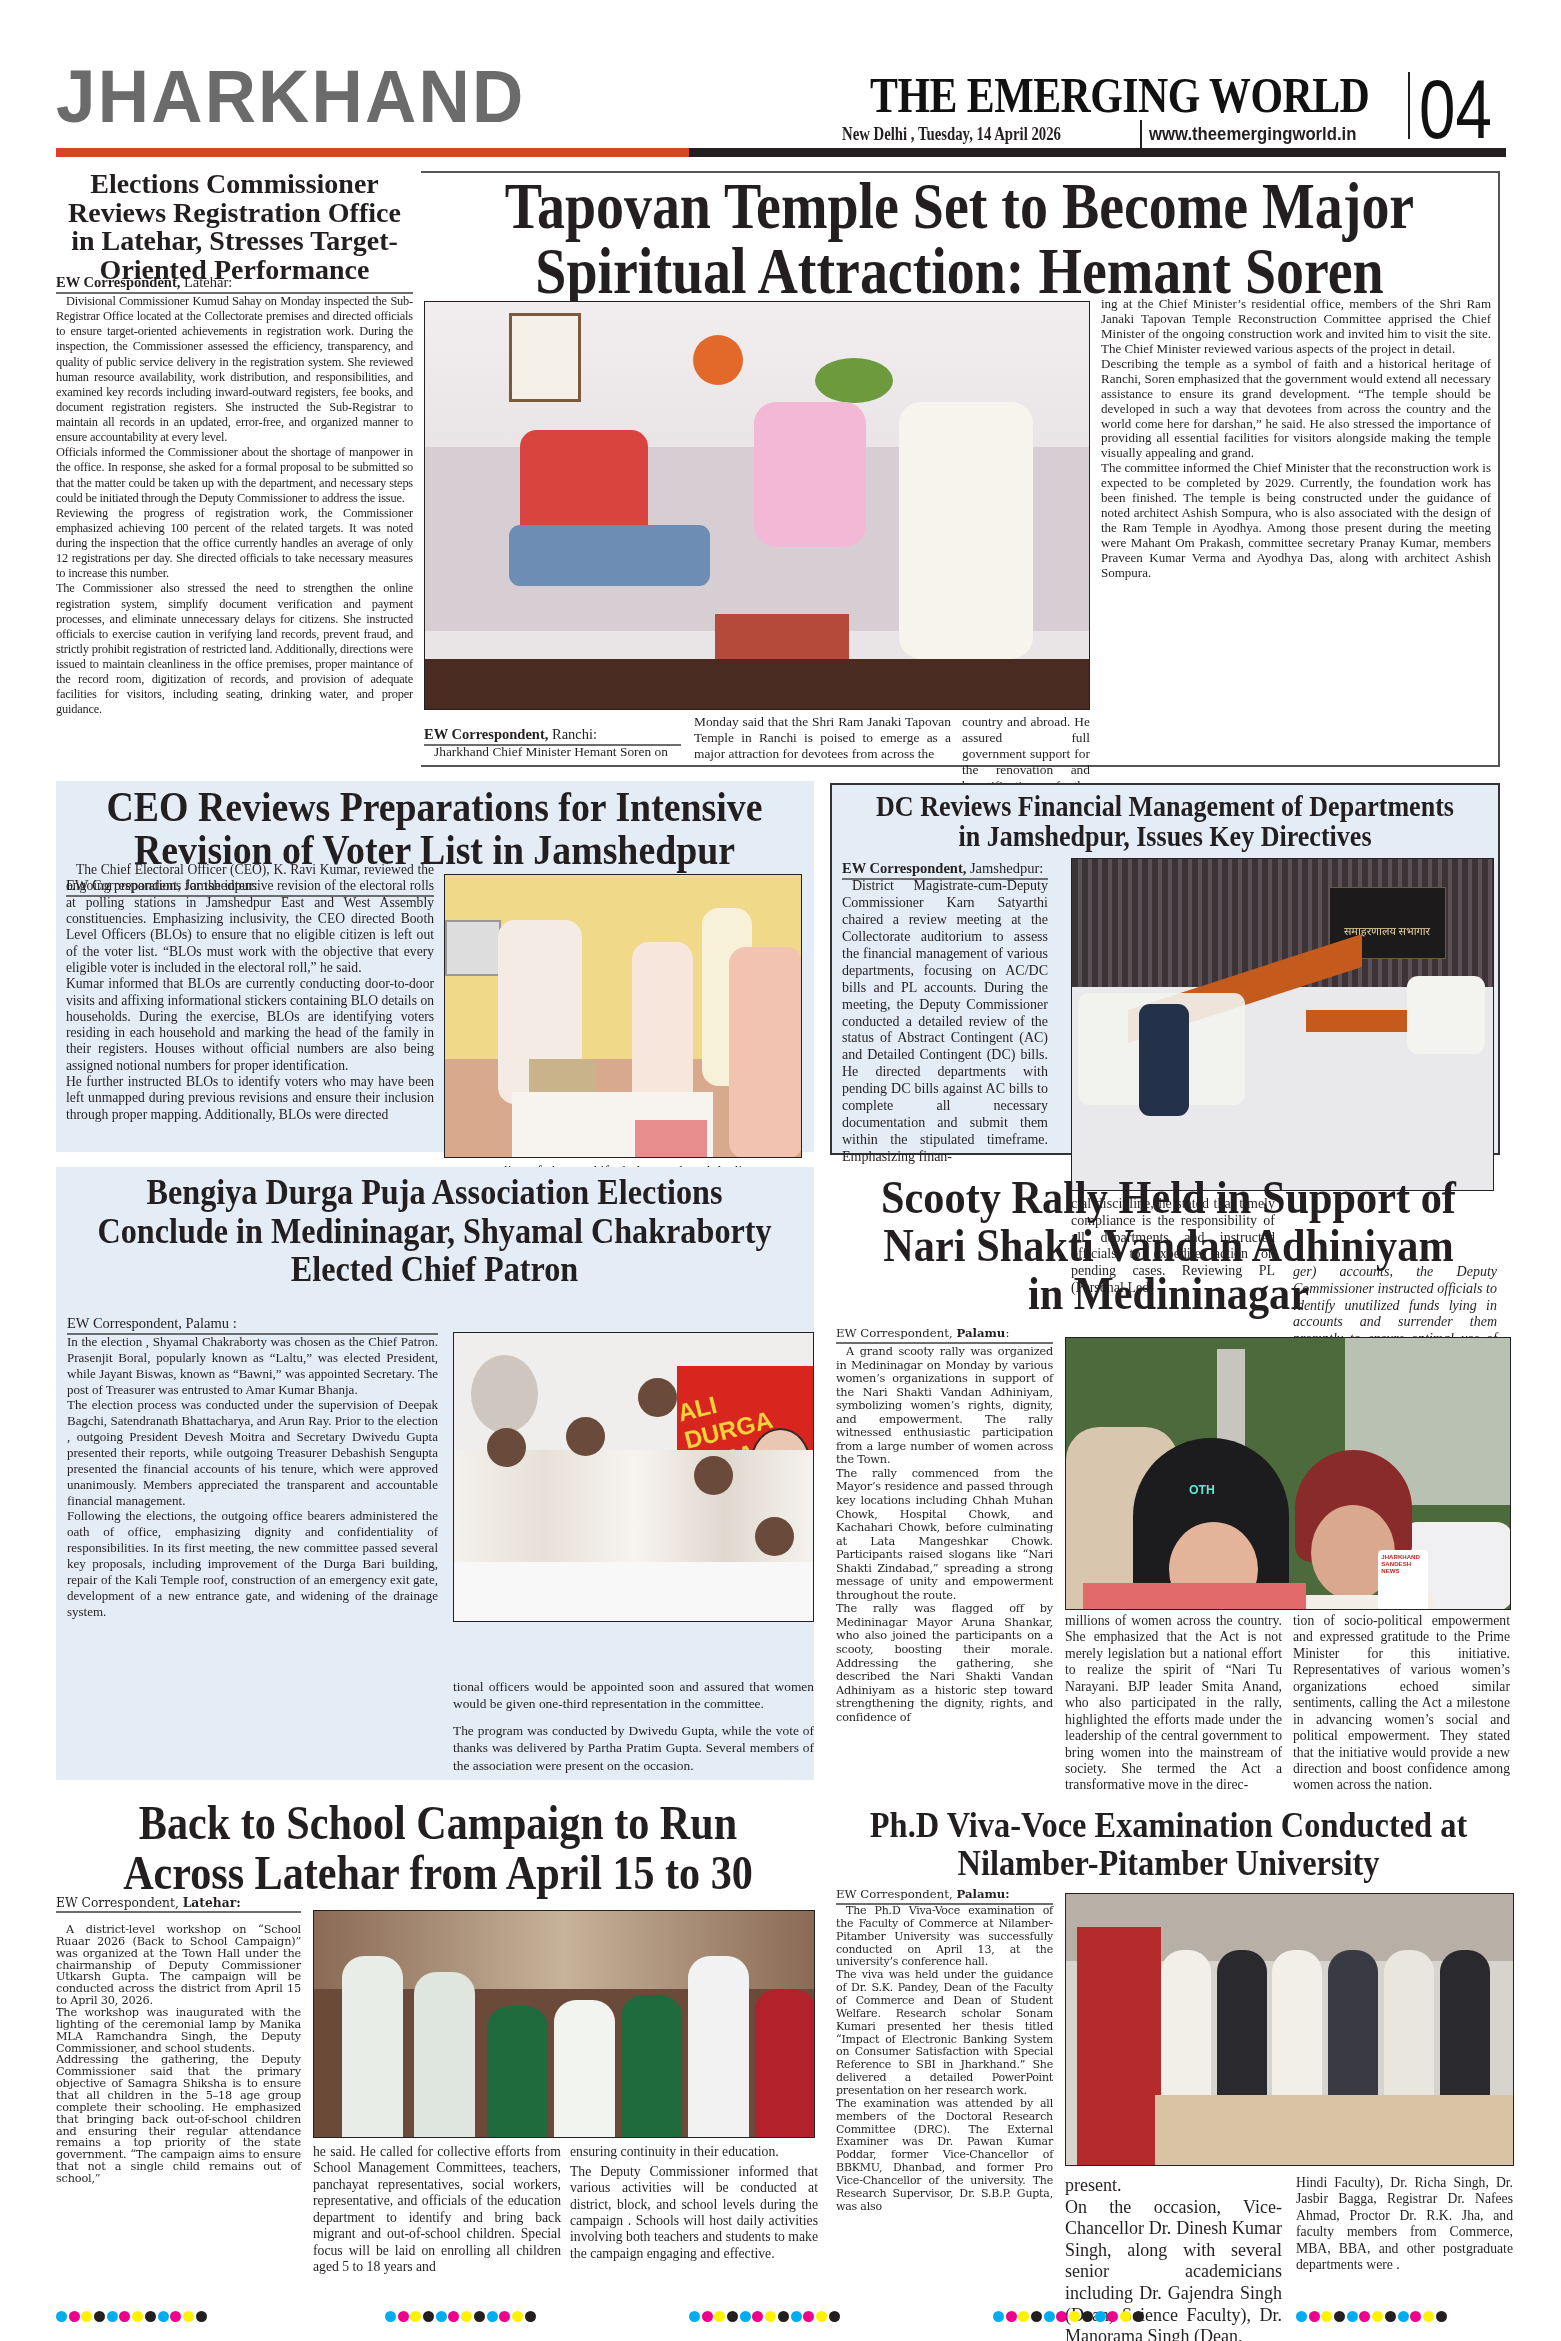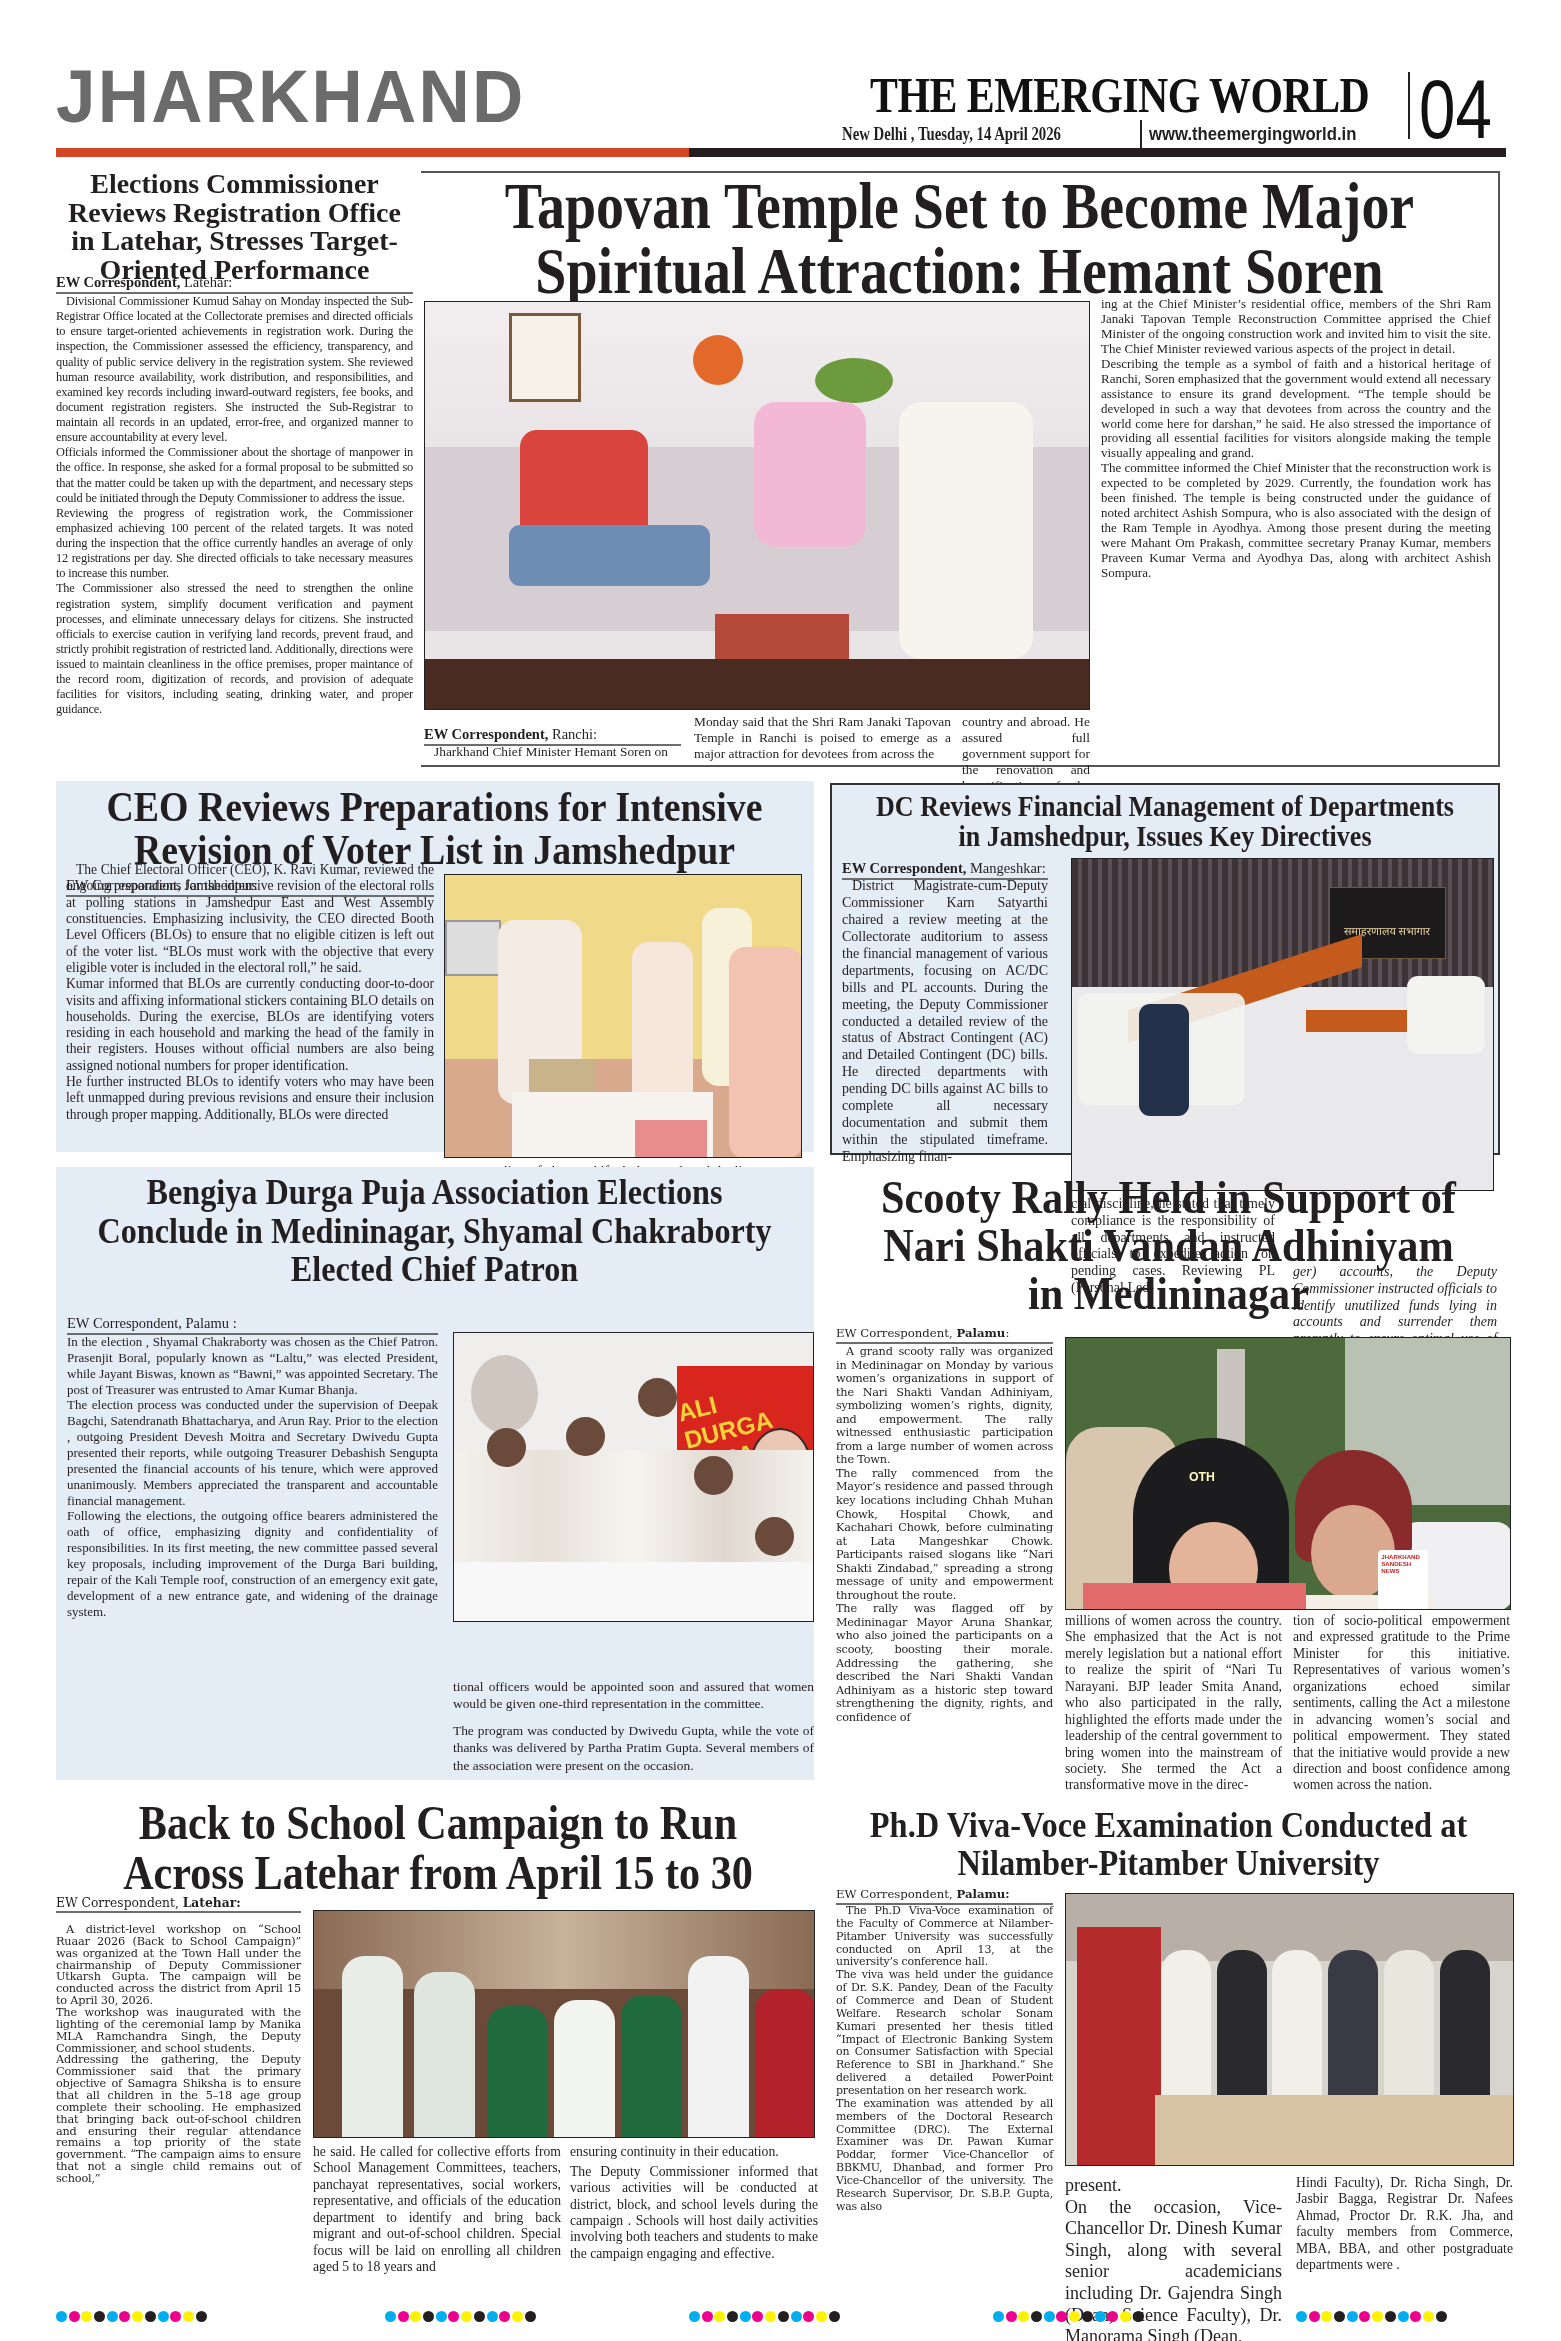--- a/index.html
+++ b/index.html
@@ -168,21 +168,21 @@
   <div class="fill" style="left:257px;top:33px;width:50px;height:178px;border-radius:16.7px;background:#f6f1d8;"></div>
   <div class="fill" style="left:284px;top:72px;width:74px;height:212px;border-radius:16.7px;background:#f2c3b0;"></div>
   <div class="fill" style="left:67px;top:217px;width:201px;height:67px;background:#f7f3ee;"></div>
   <div class="fill" style="left:190px;top:245px;width:72px;height:39px;background:#e88d8d;"></div>
 </div>
 <div class="abs body-text a3-c2">to prepare lists of absent, shifted, deceased, and duplicate voters as per guidelines, and get these lists authenticated by BLO Level Agents (BLA-2) of recognized political parties.</div>
 
 <div class="abs panel-blue boxed a4-box"></div>
 <div class="abs headline a4-head">DC Reviews Financial Management of Departments in Jamshedpur, Issues Key Directives</div>
 <div class="abs byline a4-by">
-  <b>EW Correspondent,</b><span> Mangeshkar:</span>
+  <b>EW Correspondent,</b><span> Jamshedpur:</span>
 </div>
 <div class="abs body-text a4-c1 indent">District Magistrate-cum-Deputy Commissioner Karn Satyarthi chaired a review meeting at the Collectorate auditorium to assess the financial management of various departments, focusing on AC/DC bills and PL accounts. During the meeting, the Deputy Commissioner conducted a detailed review of the status of Abstract Contingent (AC) and Detailed Contingent (DC) bills. He directed departments with pending DC bills against AC bills to complete all necessary documentation and submit them within the stipulated timeframe. Emphasizing finan-</div>
 <div class="photo a4-photo" style="background:#4a4245;">
   <div class="fill" style="left:0;top:0;width:100%;height:128px;background:repeating-linear-gradient(90deg,#3b3336 0 5.6px,#5a5055 5.6px 10px);"></div>
   <div class="fill" style="left:257px;top:28px;width:117px;height:72px;background:#1d1a1b;border:1.7px solid #6b5b3b;"></div>
   <div class="fill" style="left:262px;top:64px;width:106px;color:#e8d6a2;font-size:11px;text-align:center;">समाहरणालय सभागार</div>
   <div class="fill" style="left:0;top:128px;width:100%;height:205px;background:#e9e9ec;"></div>
   <div class="fill" style="left:56px;top:151px;width:234px;height:33px;background:#c45a1c;transform:skewY(-18deg);transform-origin:left top;"></div>
   <div class="fill" style="left:234px;top:151px;width:139px;height:22px;background:#c45a1c;"></div>
   <div class="fill" style="left:5.6px;top:134px;width:167px;height:112px;border-radius:11px;background:#f3f3f0;opacity:0.9;"></div>
@@ -228,21 +228,21 @@
   <p>The rally commenced from the Mayor’s residence and passed through key locations including Chhah Muhan Chowk, Hospital Chowk, and Kachahari Chowk, before culminating at Lata Mangeshkar Chowk. Participants raised slogans like “Nari Shakti Zindabad,” spreading a strong message of unity and empowerment throughout the route.</p>
   <p>The rally was flagged off by Medininagar Mayor Aruna Shankar, who also joined the participants on a scooty, boosting their morale. Addressing the gathering, she described the Nari Shakti Vandan Adhiniyam as a historic step toward strengthening the dignity, rights, and confidence of</p>
 </div>
 <div class="photo a6-photo" style="background:#4c6a3c;">
   <div class="fill" style="left:279px;top:0;width:167px;height:167px;background:#b9c2b2;"></div>
   <div class="fill" style="left:151px;top:11px;width:28px;height:184px;background:#c8c5be;"></div>
   <div class="fill" style="left:0;top:89px;width:112px;height:184px;border-radius:33px 33px 0 0;background:#d8c7ae;"></div>
   <div class="fill" style="left:335px;top:184px;width:112px;height:89px;border-radius:16.7px;background:#f0f0f2;"></div>
   <div class="fill" style="left:67px;top:100px;width:156px;height:167px;border-radius:78px 78px 22px 22px;background:#1c1c1e;"></div>
   <div class="fill" style="left:103px;top:184px;width:89px;height:95px;border-radius:50%;background:#e4b49a;"></div>
-  <div class="fill" style="left:123px;top:132px;color:#fef9c3;font-family:'Liberation Sans',sans-serif;font-weight:bold;font-size:12.3px;">OTH</div>
+  <div class="fill" style="left:123px;top:145px;color:#5eead4;font-family:'Liberation Sans',sans-serif;font-weight:bold;font-size:12.3px;">OTH</div>
   <div class="fill" style="left:229px;top:112px;width:117px;height:112px;border-radius:61px 61px 16.7px 16.7px;background:#8a2b2b;"></div>
   <div class="fill" style="left:245px;top:167px;width:84px;height:95px;border-radius:50%;background:#d9a88f;"></div>
   <div class="fill" style="left:201px;top:257px;width:167px;height:22px;background:#f4efe6;"></div>
   <div class="fill" style="left:16.7px;top:245px;width:223px;height:28px;background:#e26a6a;"></div>
   <div class="fill" style="left:312px;top:212px;width:50px;height:61px;background:#fff;border-radius:4.5px;color:#c22;font-size:6.1px;font-weight:bold;padding:3.3px;font-family:'Liberation Sans',sans-serif;line-height:1.15;">JHARKHAND SANDESH NEWS</div>
 </div>
 <div class="abs body-text a6-c2">millions of women across the country. She emphasized that the Act is not merely legislation but a national effort to realize the spirit of “Nari Tu Narayani. BJP leader Smita Anand, who also participated in the rally, highlighted the efforts made under the leadership of the central government to bring women into the mainstream of society. She termed the Act a transformative move in the direc-</div>
 <div class="abs body-text a6-c3">tion of socio-political empowerment and expressed gratitude to the Prime Minister for this initiative. Representatives of various women’s organizations echoed similar sentiments, calling the Act a milestone in advancing women’s social and political empowerment. They stated that the initiative would provide a new direction and boost confidence among women across the nation.</div>
 
 <div class="abs headline a7-head">Back to School Campaign to Run Across Latehar from April 15 to 30</div>

